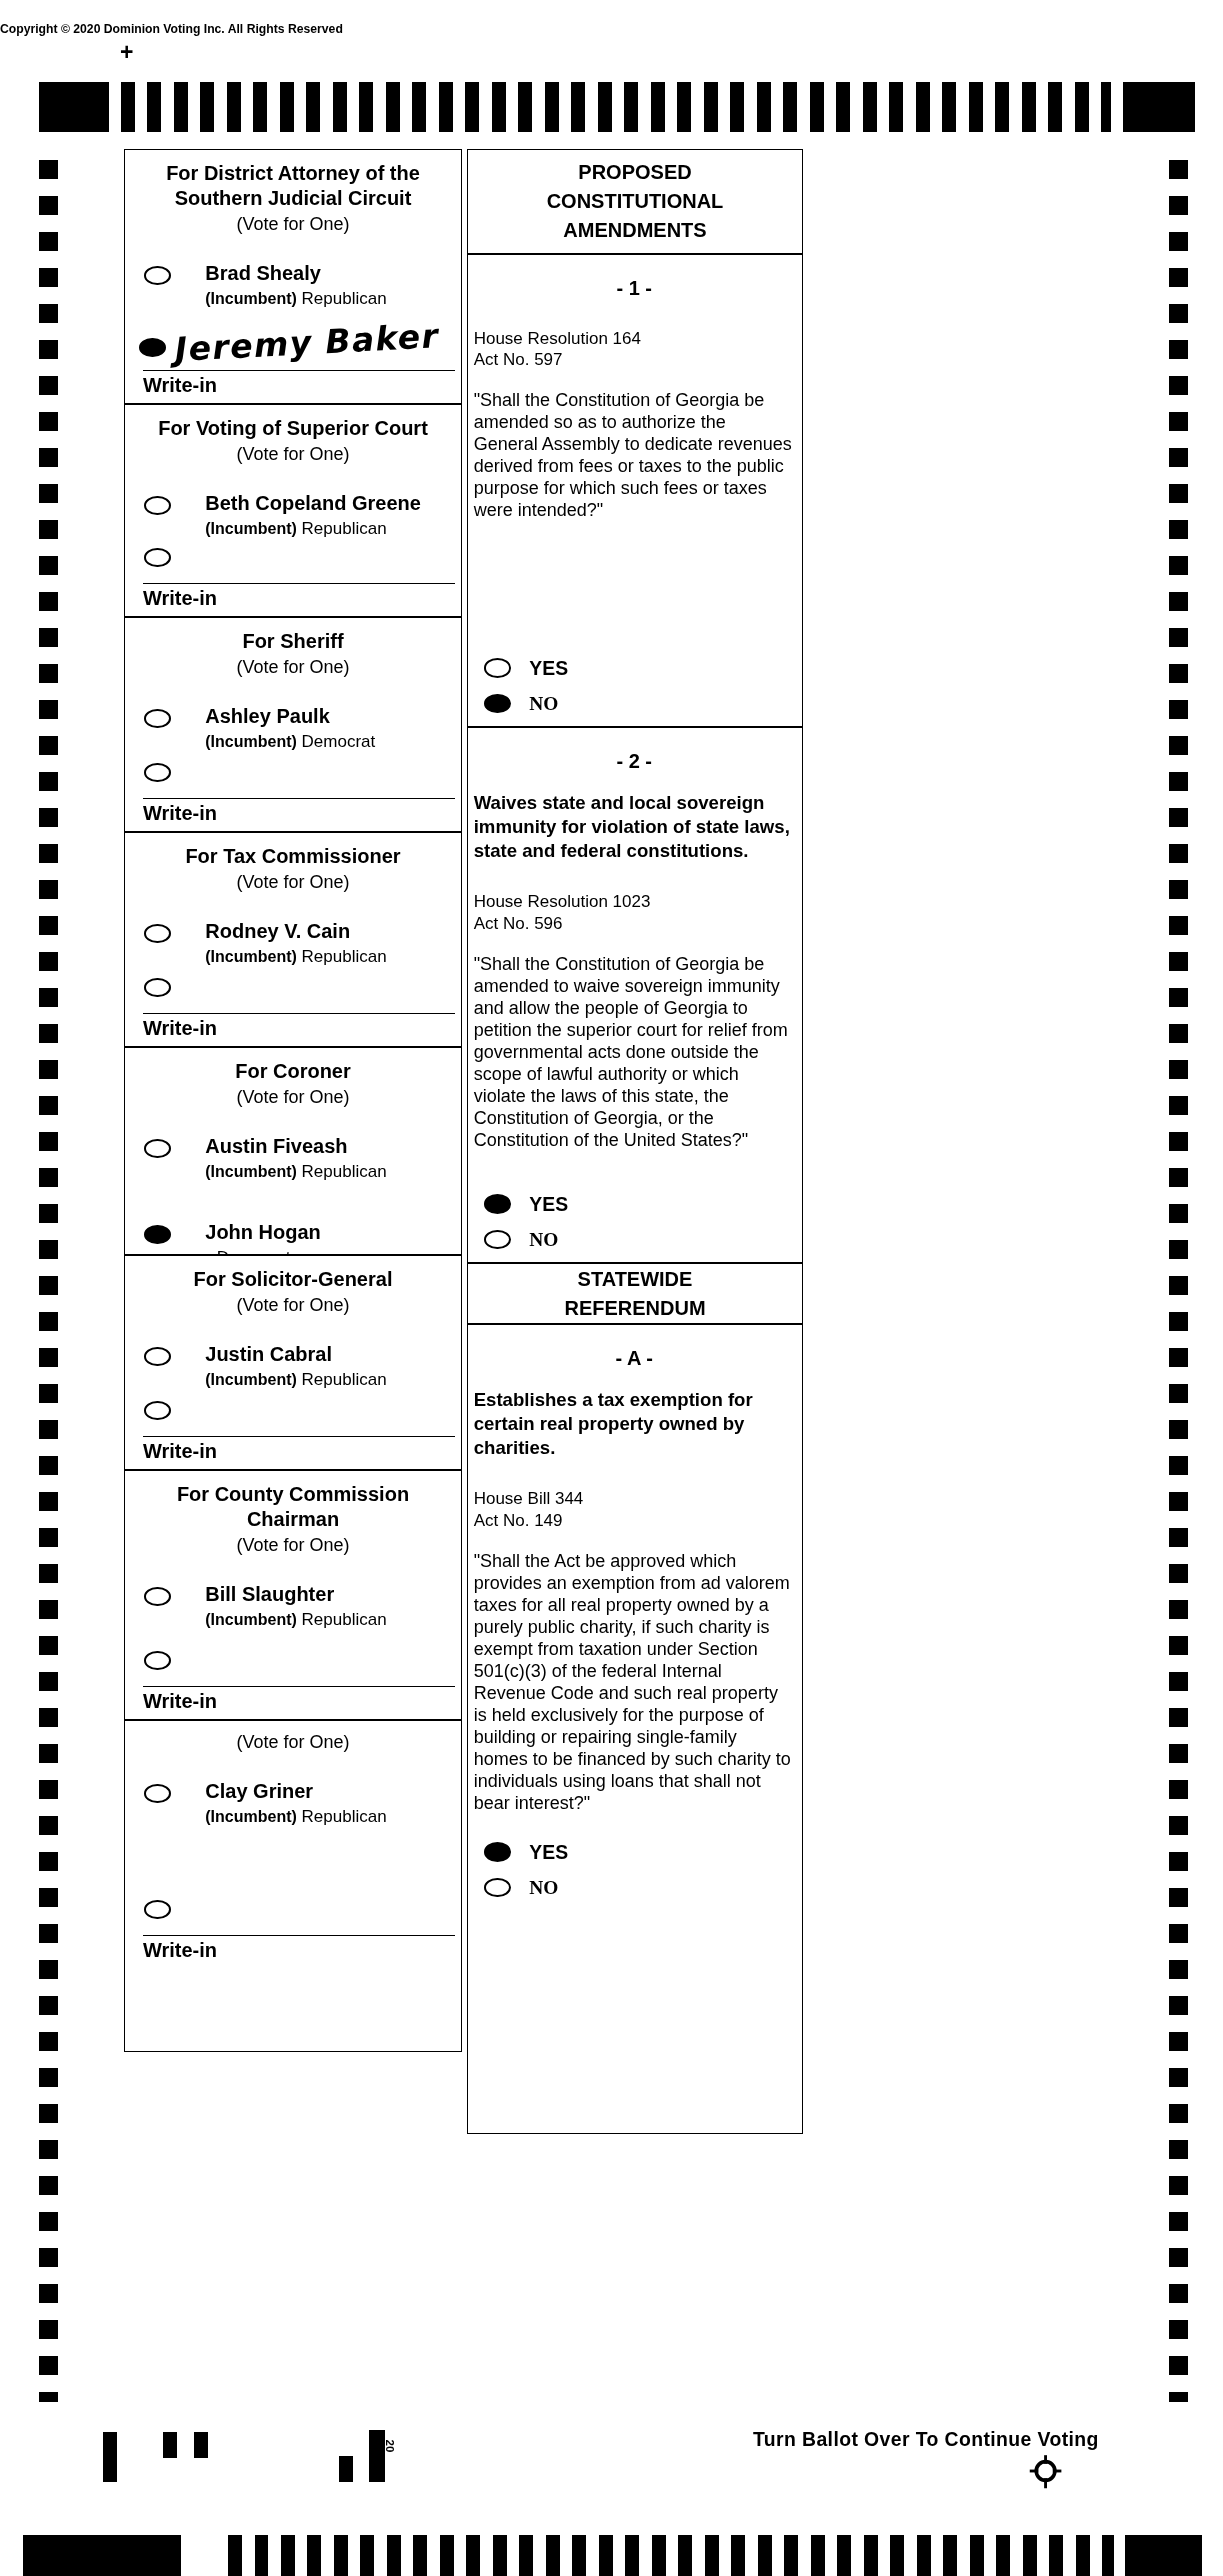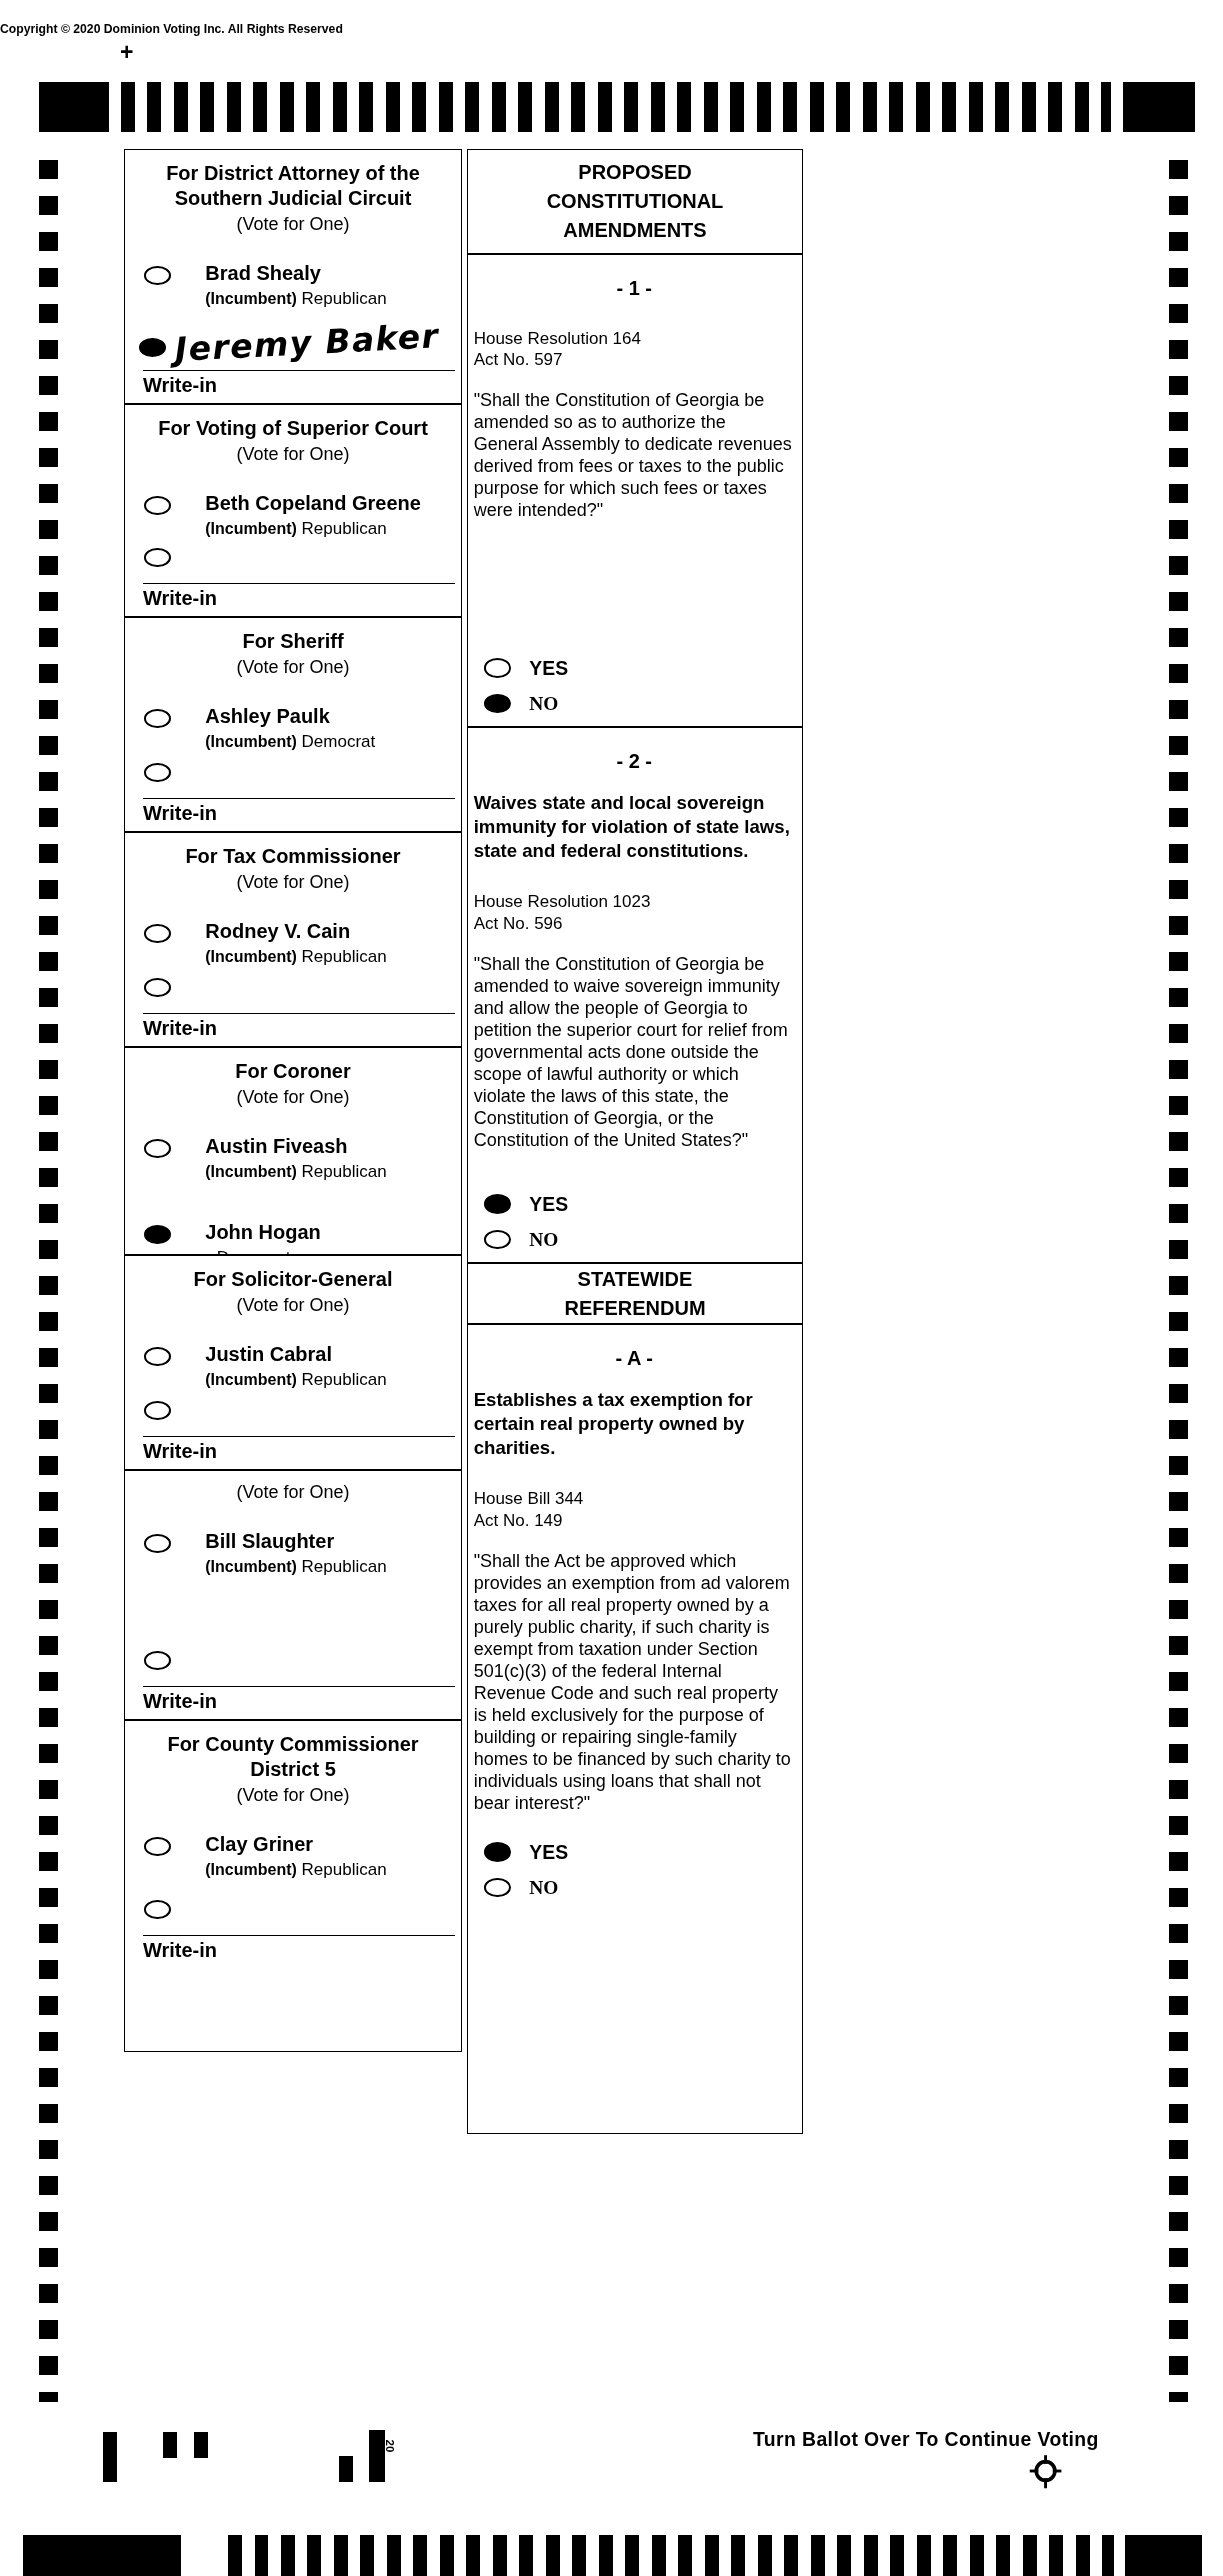--- a/index.html
+++ b/index.html
@@ -231,40 +231,40 @@
       </div>
     </div>
     <div class="writein">
       <span class="oval"></span>
       <div class="wline"></div>
       <div class="wlabel">Write-in</div>
     </div>
   </section>
 
   <section class="contest" style="height:250px">
+    <div class="c-title">For County Commission
+Chairman</div>
     <div class="c-inst">(Vote for One)</div>
     <div class="cands">
       <div class="cand">
         <span class="oval"></span>
         <div class="cand-info">
           <div class="cand-name">Bill Slaughter</div>
           <div class="cand-party"><span class="inc">(Incumbent)</span> <span>Republican</span></div>
         </div>
       </div>
     </div>
     <div class="writein">
       <span class="oval"></span>
       <div class="wline"></div>
       <div class="wlabel">Write-in</div>
     </div>
   </section>
 
   <section class="contest" style="height:247px">
-    <div class="c-title">For County Commissioner
-District 5</div>
     <div class="c-inst">(Vote for One)</div>
     <div class="cands">
       <div class="cand">
         <span class="oval"></span>
         <div class="cand-info">
           <div class="cand-name">Clay Griner</div>
           <div class="cand-party"><span class="inc">(Incumbent)</span> <span>Republican</span></div>
         </div>
       </div>
     </div>

